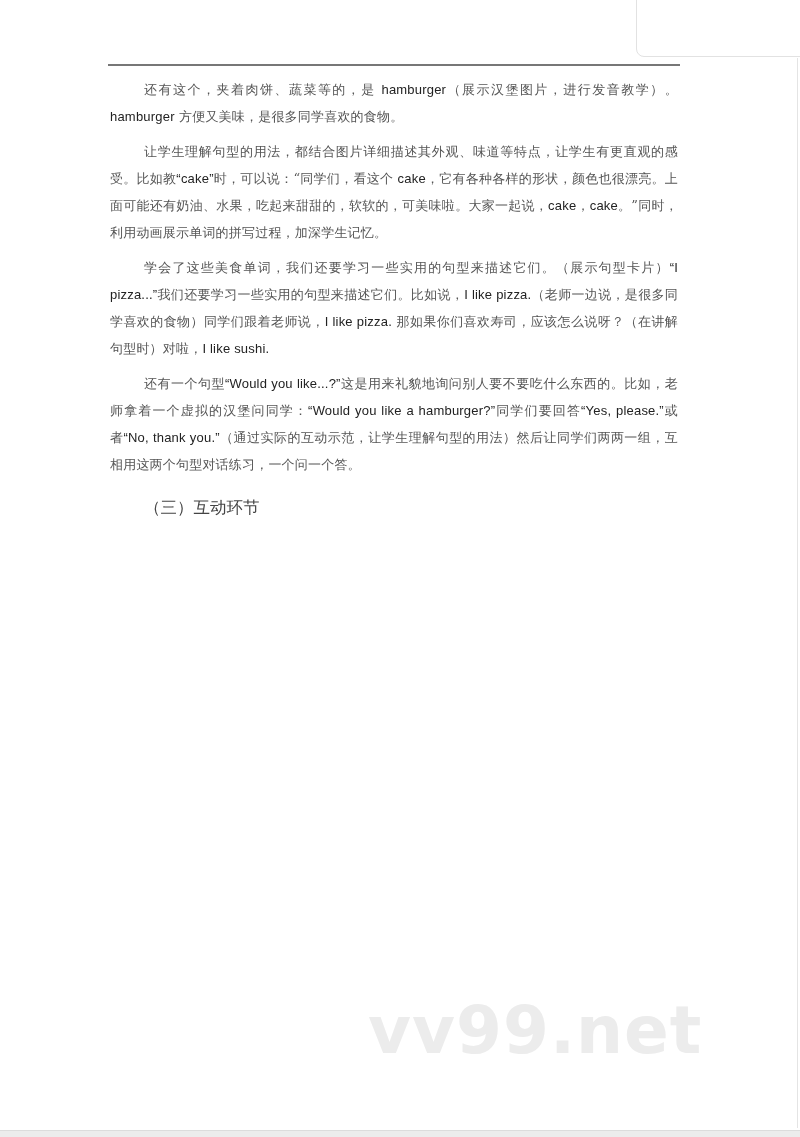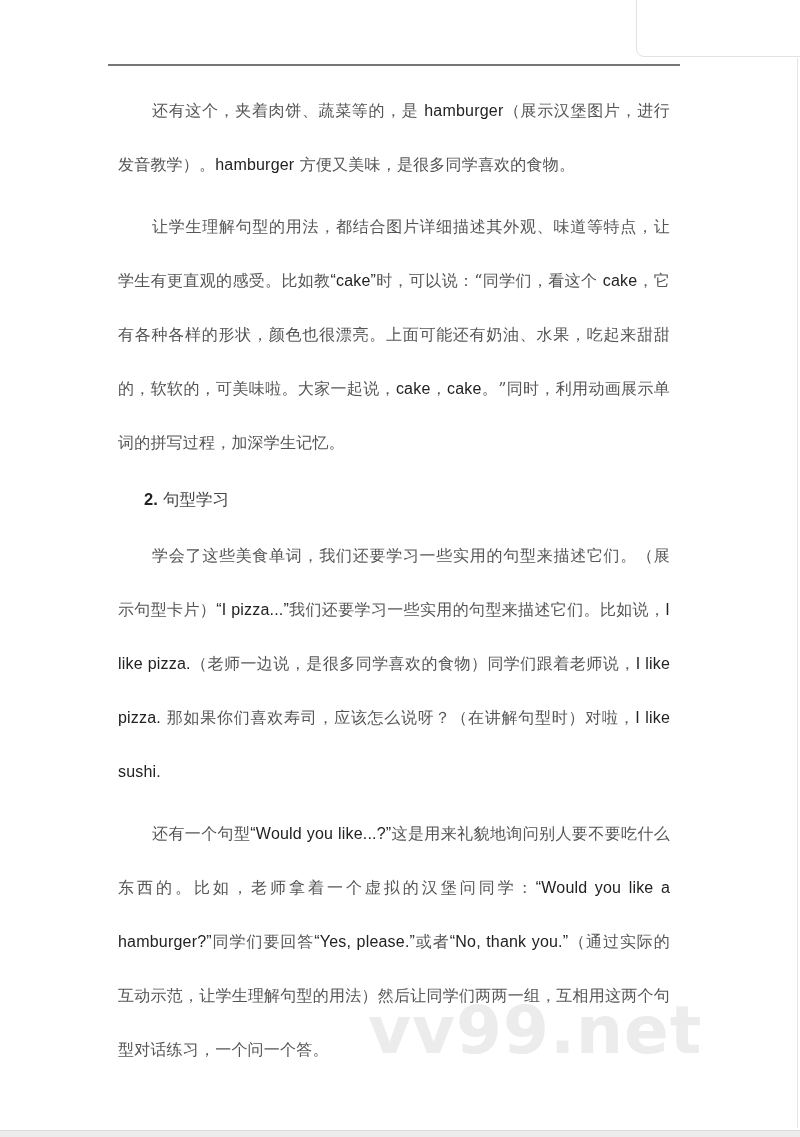--- a/index.html
+++ b/index.html
@@ -50,23 +50,23 @@
       height: 2px;
       background: #777;
     }
     .page {
       position: absolute;
       left: 110px;
       top: 76px;
       width: 568px;
     }
     .para {
-      margin: 8px;
-      font-size: 16px;
-      line-height: 54px;
+      margin: 0;
+      font-size: 13px;
+      line-height: 27px;
       color: #555;
       text-align: justify;
       text-indent: 34px;
       letter-spacing: 0.2px;
     }
     .para + .para, .para + .heading, .heading + .para {
       margin-top: 8px;
     }
     .en {
       font-family: "Liberation Sans", "DejaVu Sans", sans-serif;
@@ -99,22 +99,22 @@
 </head>
 <body>
 
 <div class="corner-box"></div>
 <div class="right-edge"></div>
 <div class="header-rule"></div>
 
 <div class="page">
   <p class="para"><span class="zh">还有这个，夹着肉饼、蔬菜等的，是 </span><span class="en">hamburger</span><span class="zh">（展示汉堡图片，进行发音教学）。</span><span class="en">hamburger</span><span class="zh"> 方便又美味，是很多同学喜欢的食物。</span></p>
   <p class="para"><span class="zh">让学生理解句型的用法，都结合图片详细描述其外观、味道等特点，让学生有更直观的感受。比如教</span><span class="en">“cake”</span><span class="zh">时，可以说：“同学们，看这个 </span><span class="en">cake</span><span class="zh">，它有各种各样的形状，颜色也很漂亮。上面可能还有奶油、水果，吃起来甜甜的，软软的，可美味啦。大家一起说，</span><span class="en">cake</span><span class="zh">，</span><span class="en">cake</span><span class="zh">。”同时，利用动画展示单词的拼写过程，加深学生记忆。</span></p>
-  <p class="heading">
-    <span class="num">2.</span><span> 句型学习</span>
-  </p>
   <p class="para"><span class="zh">学会了这些美食单词，我们还要学习一些实用的句型来描述它们。（展示句型卡片）</span><span class="en">“I pizza...”</span><span class="zh">我们还要学习一些实用的句型来描述它们。比如说，</span><span class="en">I like pizza.</span><span class="zh">（老师一边说，是很多同学喜欢的食物）同学们跟着老师说，</span><span class="en">I like pizza.</span><span class="zh"> 那如果你们喜欢寿司，应该怎么说呀？（在讲解句型时）对啦，</span><span class="en">I like sushi.</span></p>
   <p class="para"><span class="zh">还有一个句型</span><span class="en">“Would  you  like...?”</span><span class="zh">这是用来礼貌地询问别人要不要吃什么东西的。比如，老师拿着一个虚拟的汉堡问同学：</span><span class="en">“Would you like a hamburger?”</span><span class="zh">同学们要回答</span><span class="en">“Yes, please.”</span><span class="zh">或者</span><span class="en">“No, thank you.”</span><span class="zh">（通过实际的互动示范，让学生理解句型的用法）然后让同学们两两一组，互相用这两个句型对话练习，一个问一个答。</span></p>
+  <p class="heading">
+    <span>（三）互动环节</span>
+  </p>
 </div>
 
 <div class="watermark">vv99.net</div>
 
 <div class="bottom-strip"></div>
 
 </body></html>

